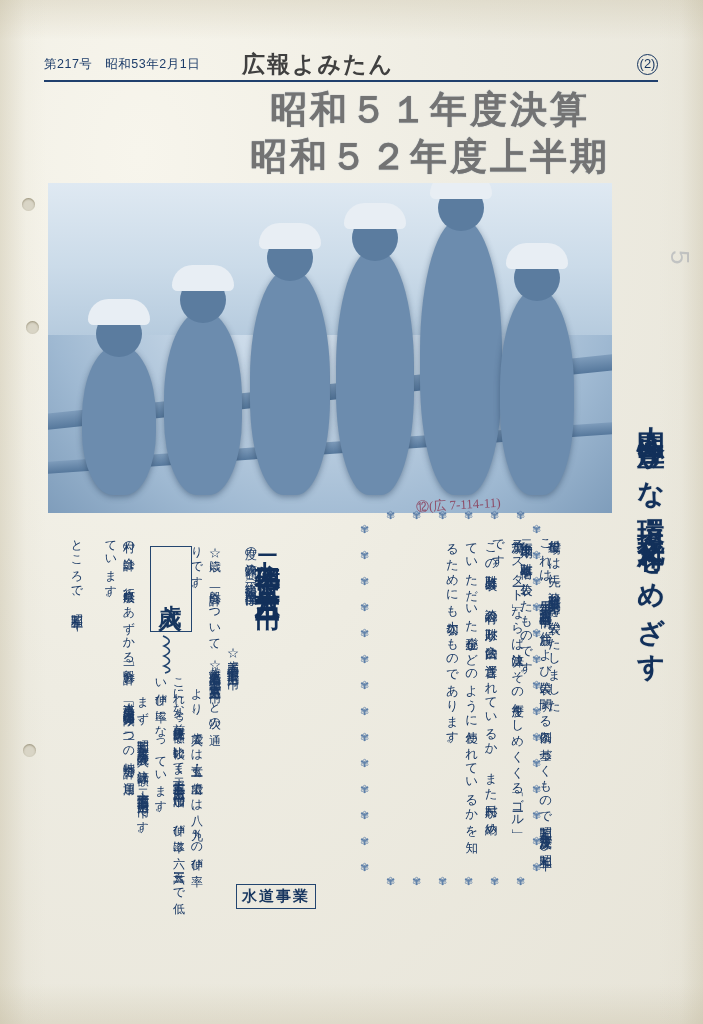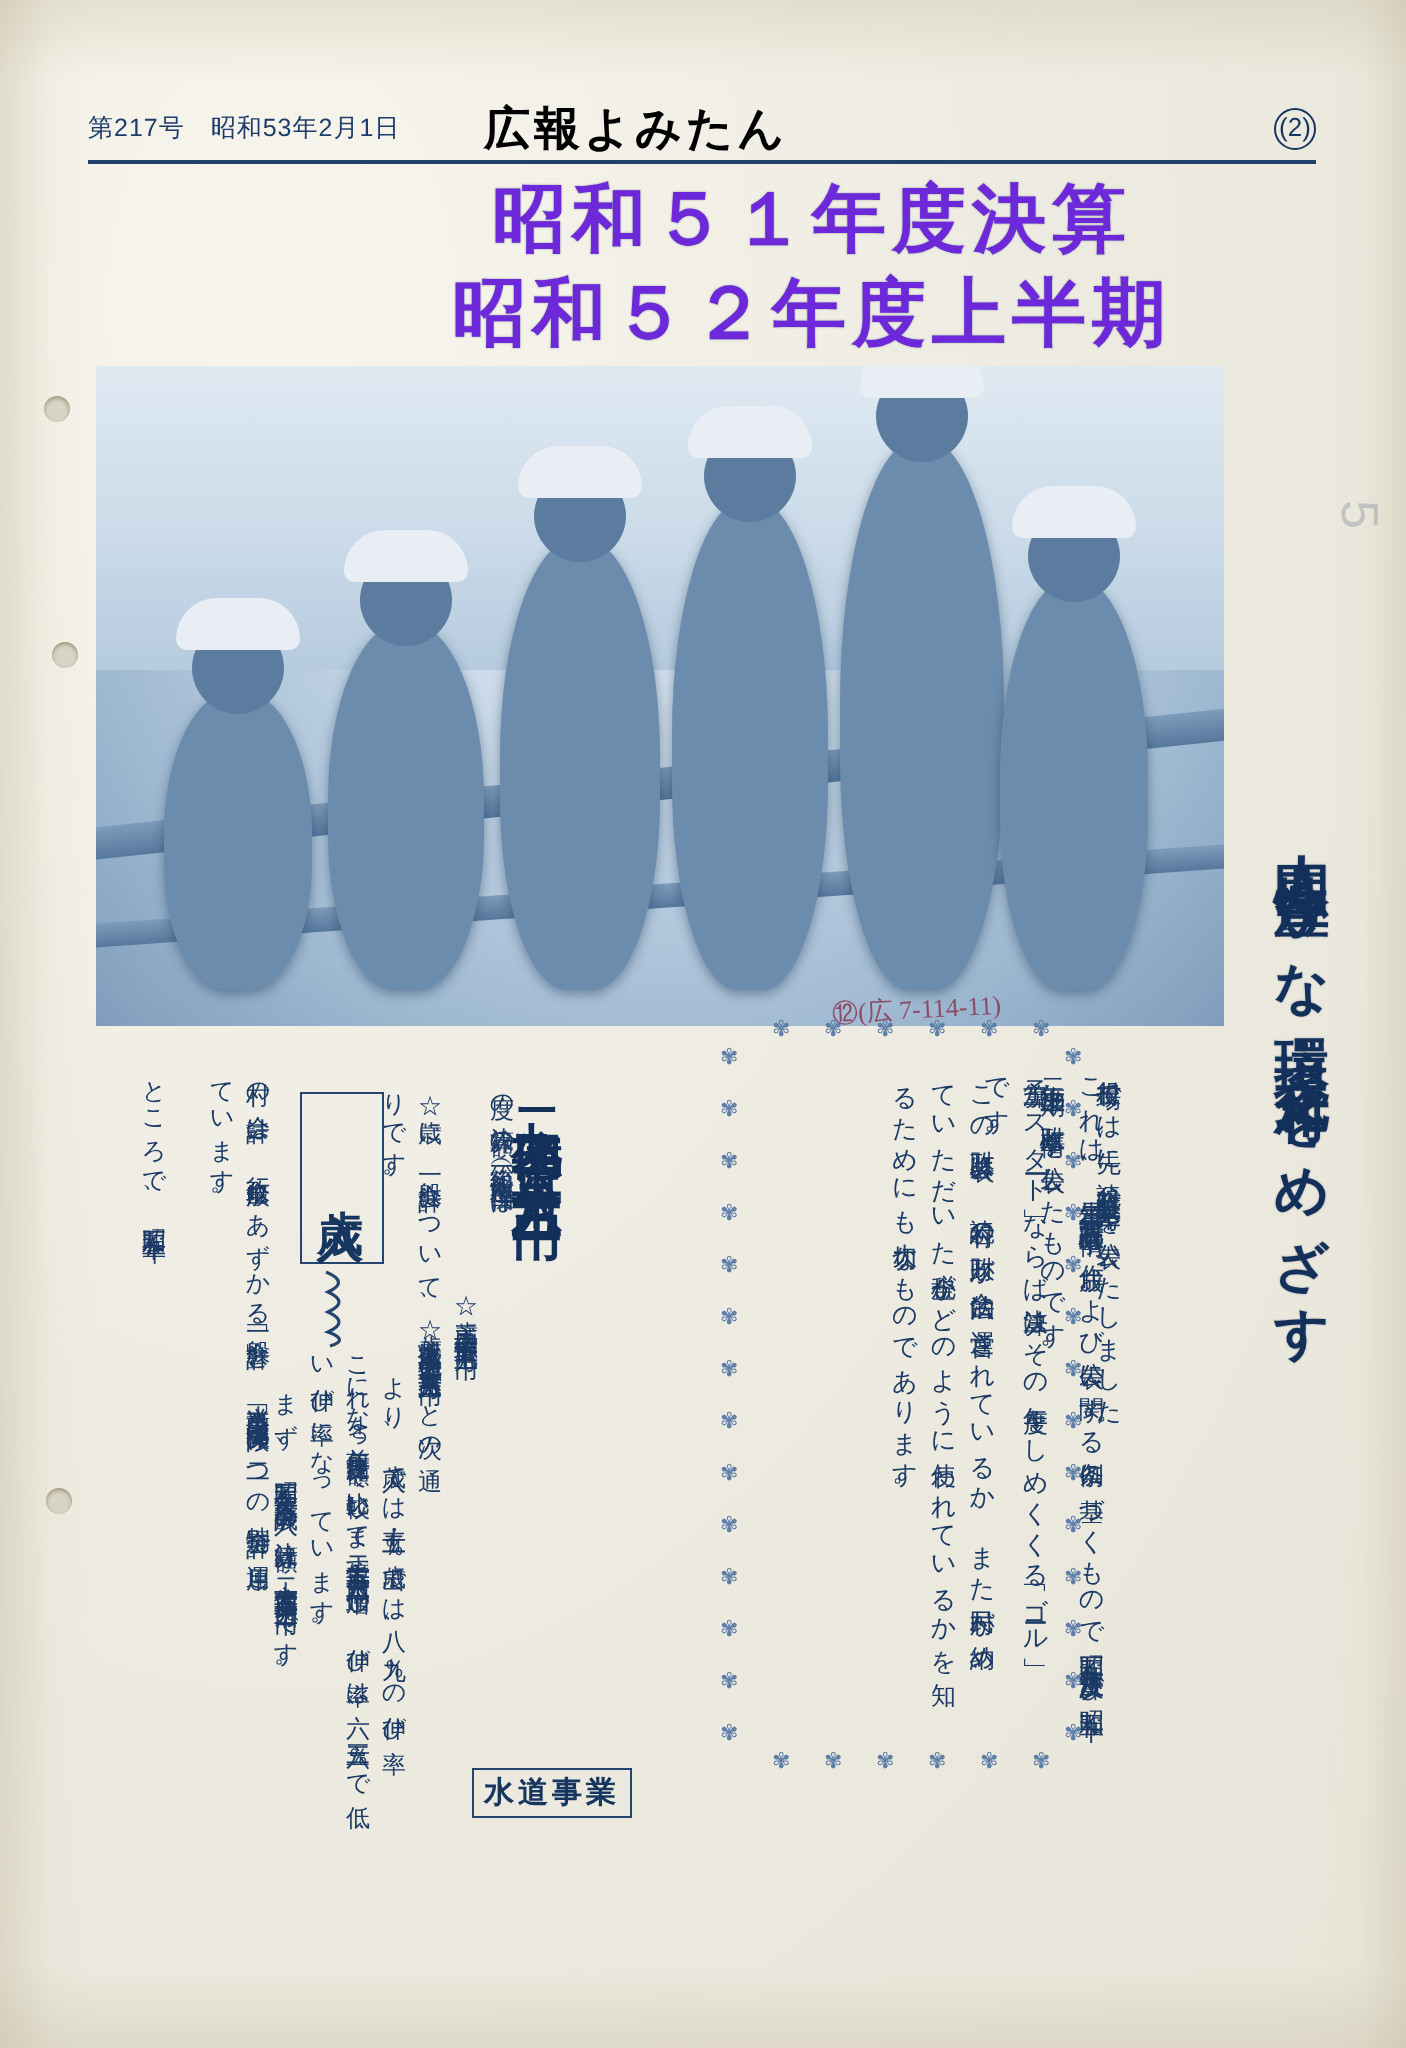--- a/index.html
+++ b/index.html
@@ -64,21 +64,21 @@
     letter-spacing: 0.5px;
     color: #1c3c69;
     white-space: nowrap;
   }
   .masthead .title {
     position: absolute;
     left: 198px; top: -3px;
     font-size: 23px;
     font-weight: bold;
     letter-spacing: 2px;
-    color: #000000;
+    color: #404040;
     white-space: nowrap;
   }
   .masthead .pageno {
     position: absolute;
     right: 0; top: 2px;
     font-size: 13px;
     color: #16355f;
     border: 1.4px solid #16355f;
     border-radius: 50%;
     width: 19px; height: 19px;
@@ -108,24 +108,24 @@
     justify-content: center;
     align-items: center;
     font-size: 17px;
     letter-spacing: 2px;
     line-height: 1.45;
   }
 
   
   .headline {
     position: absolute;
-    left: 160px;
+    left: 184px;
     top: 86px;
     width: 492px;
-    color: #6d28d9;
+    color: #737373;
     font-weight: bold;
     letter-spacing: 3px;
     font-size: 37px;
     line-height: 1.28;
     text-align: center;
     text-shadow: 0 0 1px rgba(20,50,90,0.5);
   }
 
   
   .photo-wrap {

